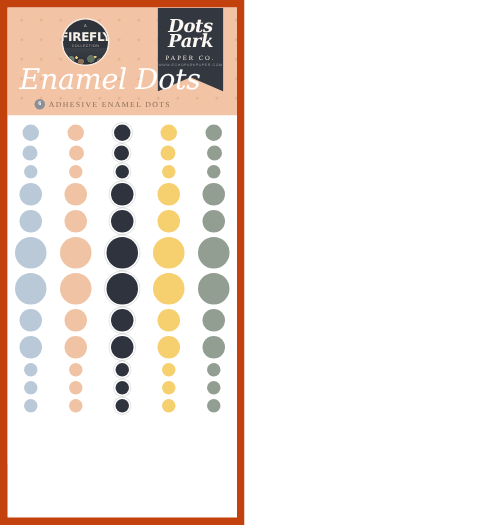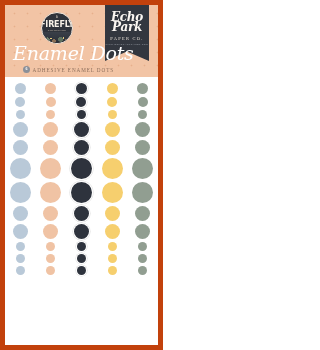--- a/index.html
+++ b/index.html
@@ -257,21 +257,21 @@
     <div id="header-dotfield"></div>
 
     <div id="firefly-badge">
       <div class="badge-top">A</div>
       <div class="badge-name">FIREFLY</div>
       <div class="badge-sub">COLLECTION</div>
       <div class="badge-scene"></div>
     </div>
 
     <div id="echo-park-banner">
-      <div class="bn-echo">Echo</div>
+      <div class="bn-echo">Dots</div>
       <div class="bn-park">Park</div>
       <div class="bn-paperco">PAPER CO.</div>
       <div class="bn-url">WWW.ECHOPARKPAPER.COM</div>
     </div>
 
     <div id="title-block">
       <div id="product-title">Enamel Dots</div>
       <div id="subtitle-row">
         <div id="count-badge">6</div>
         <div id="subtitle-text">ADHESIVE ENAMEL DOTS</div>

